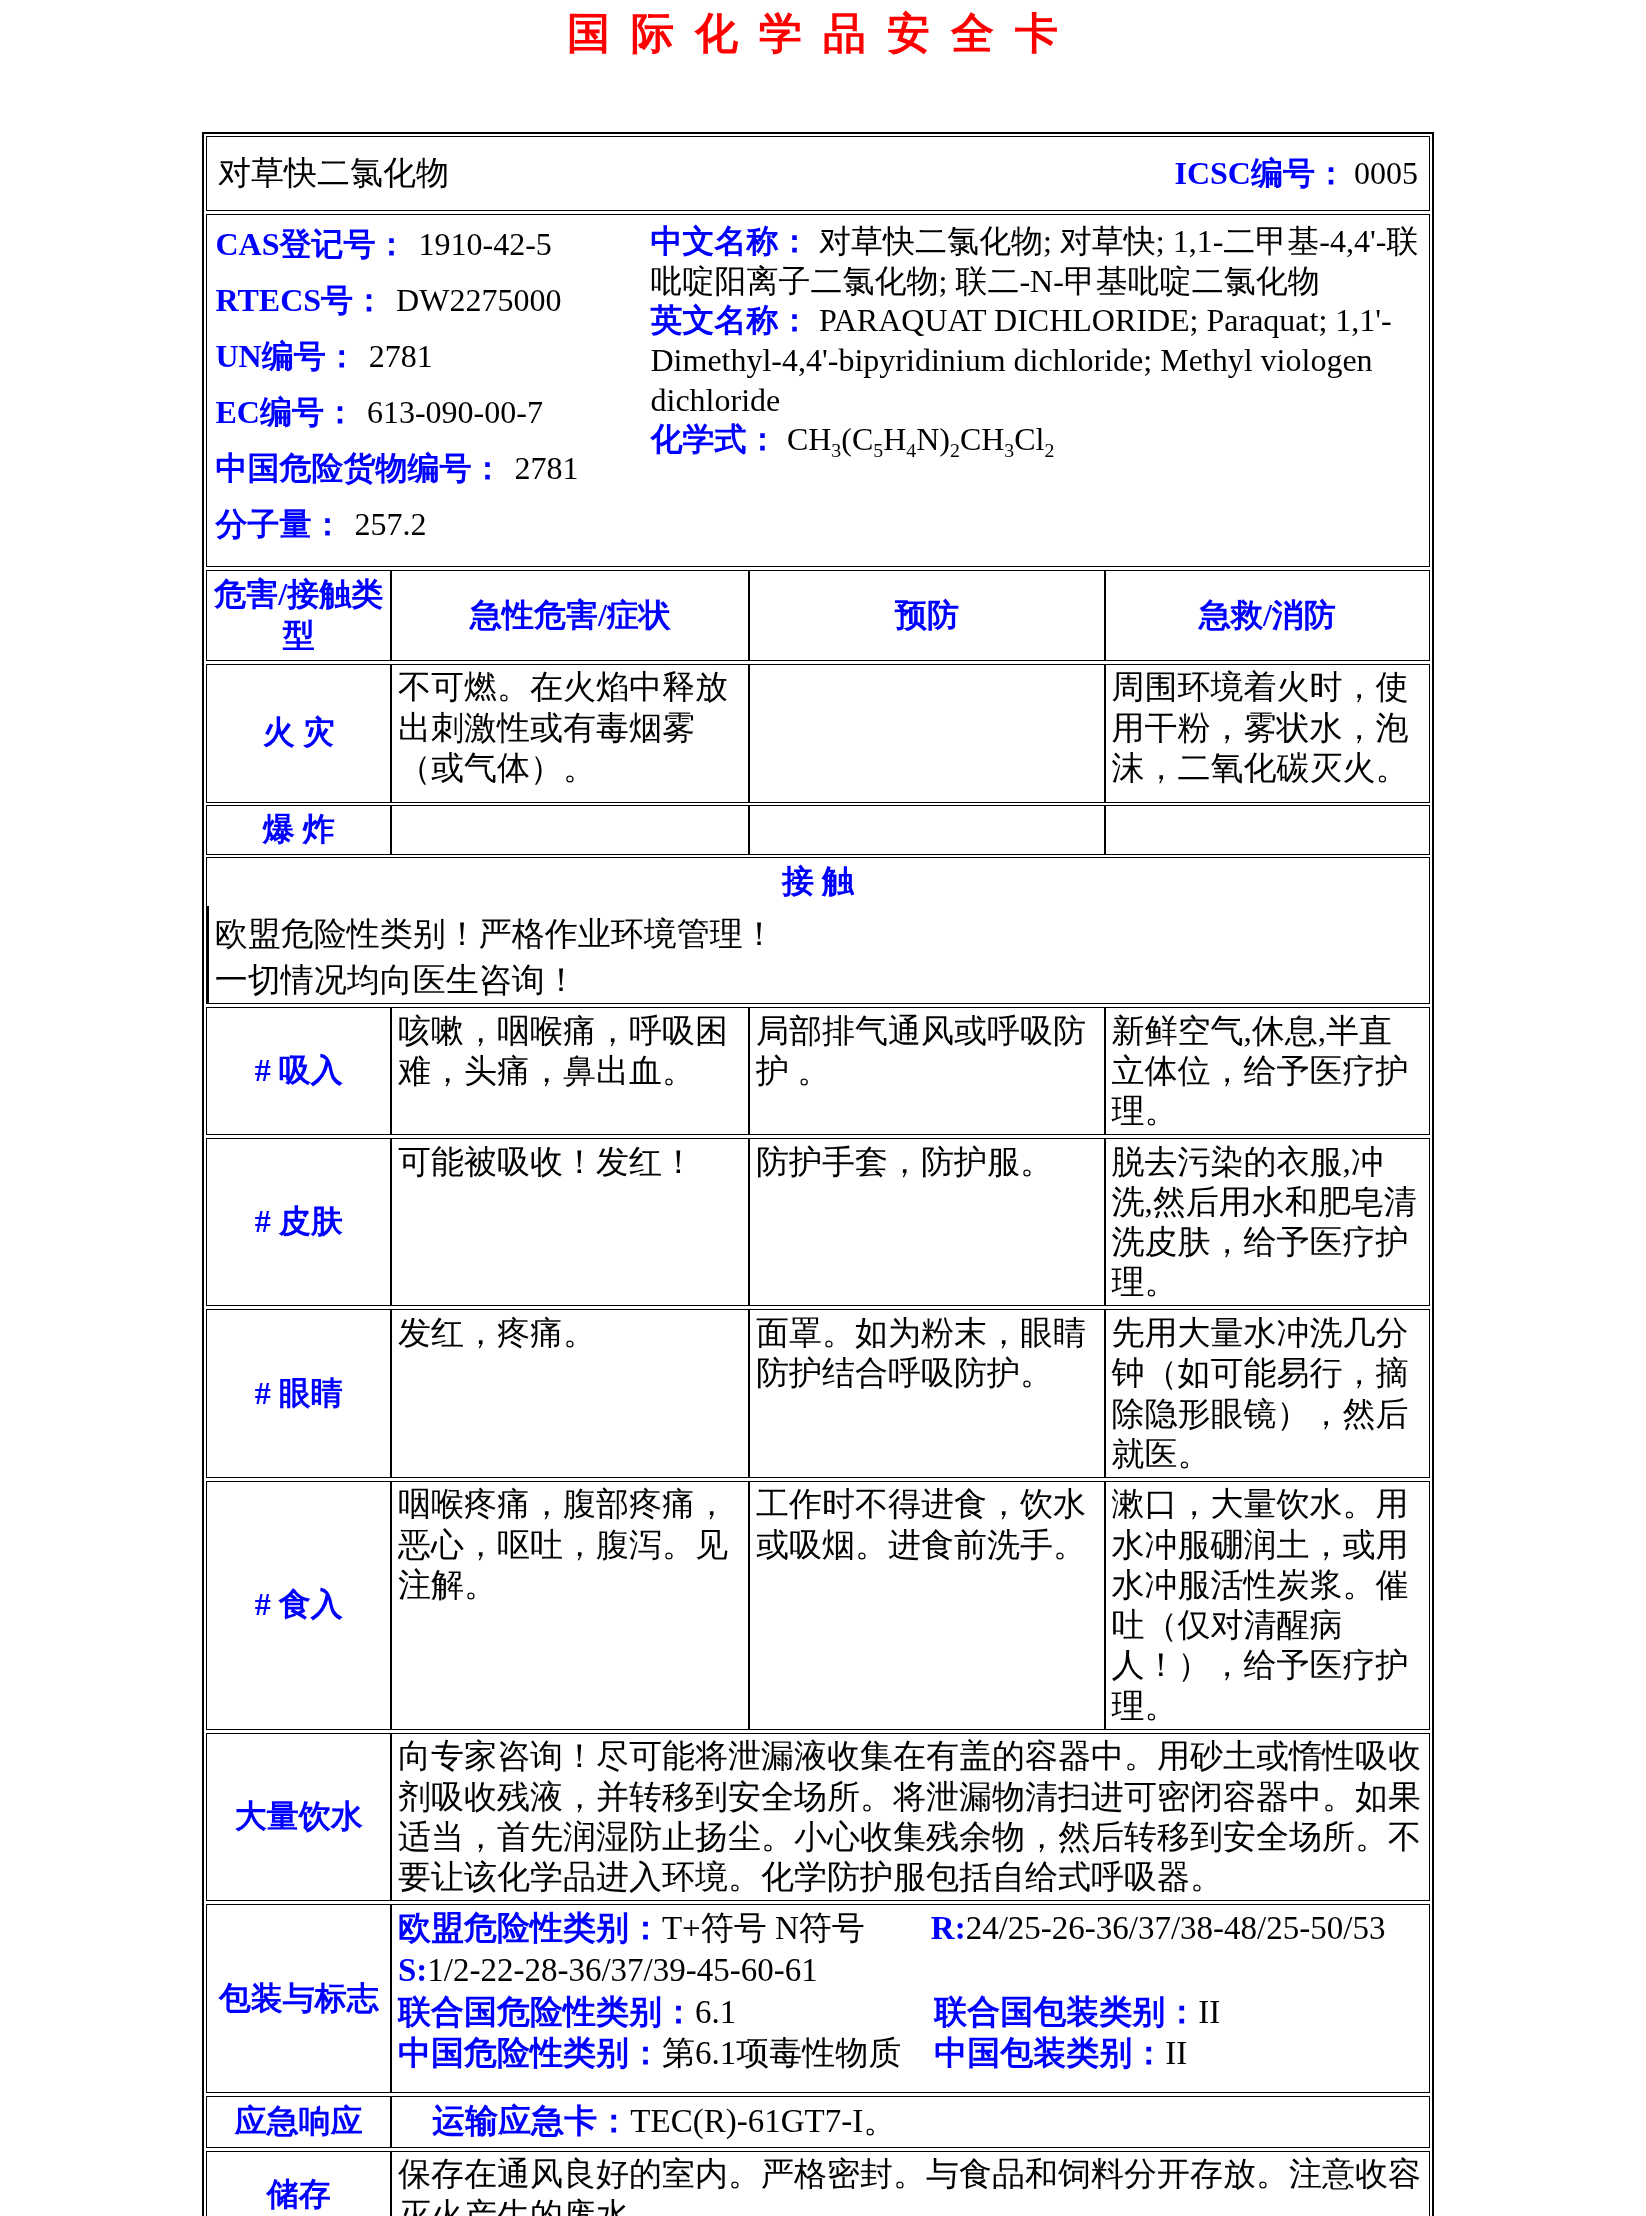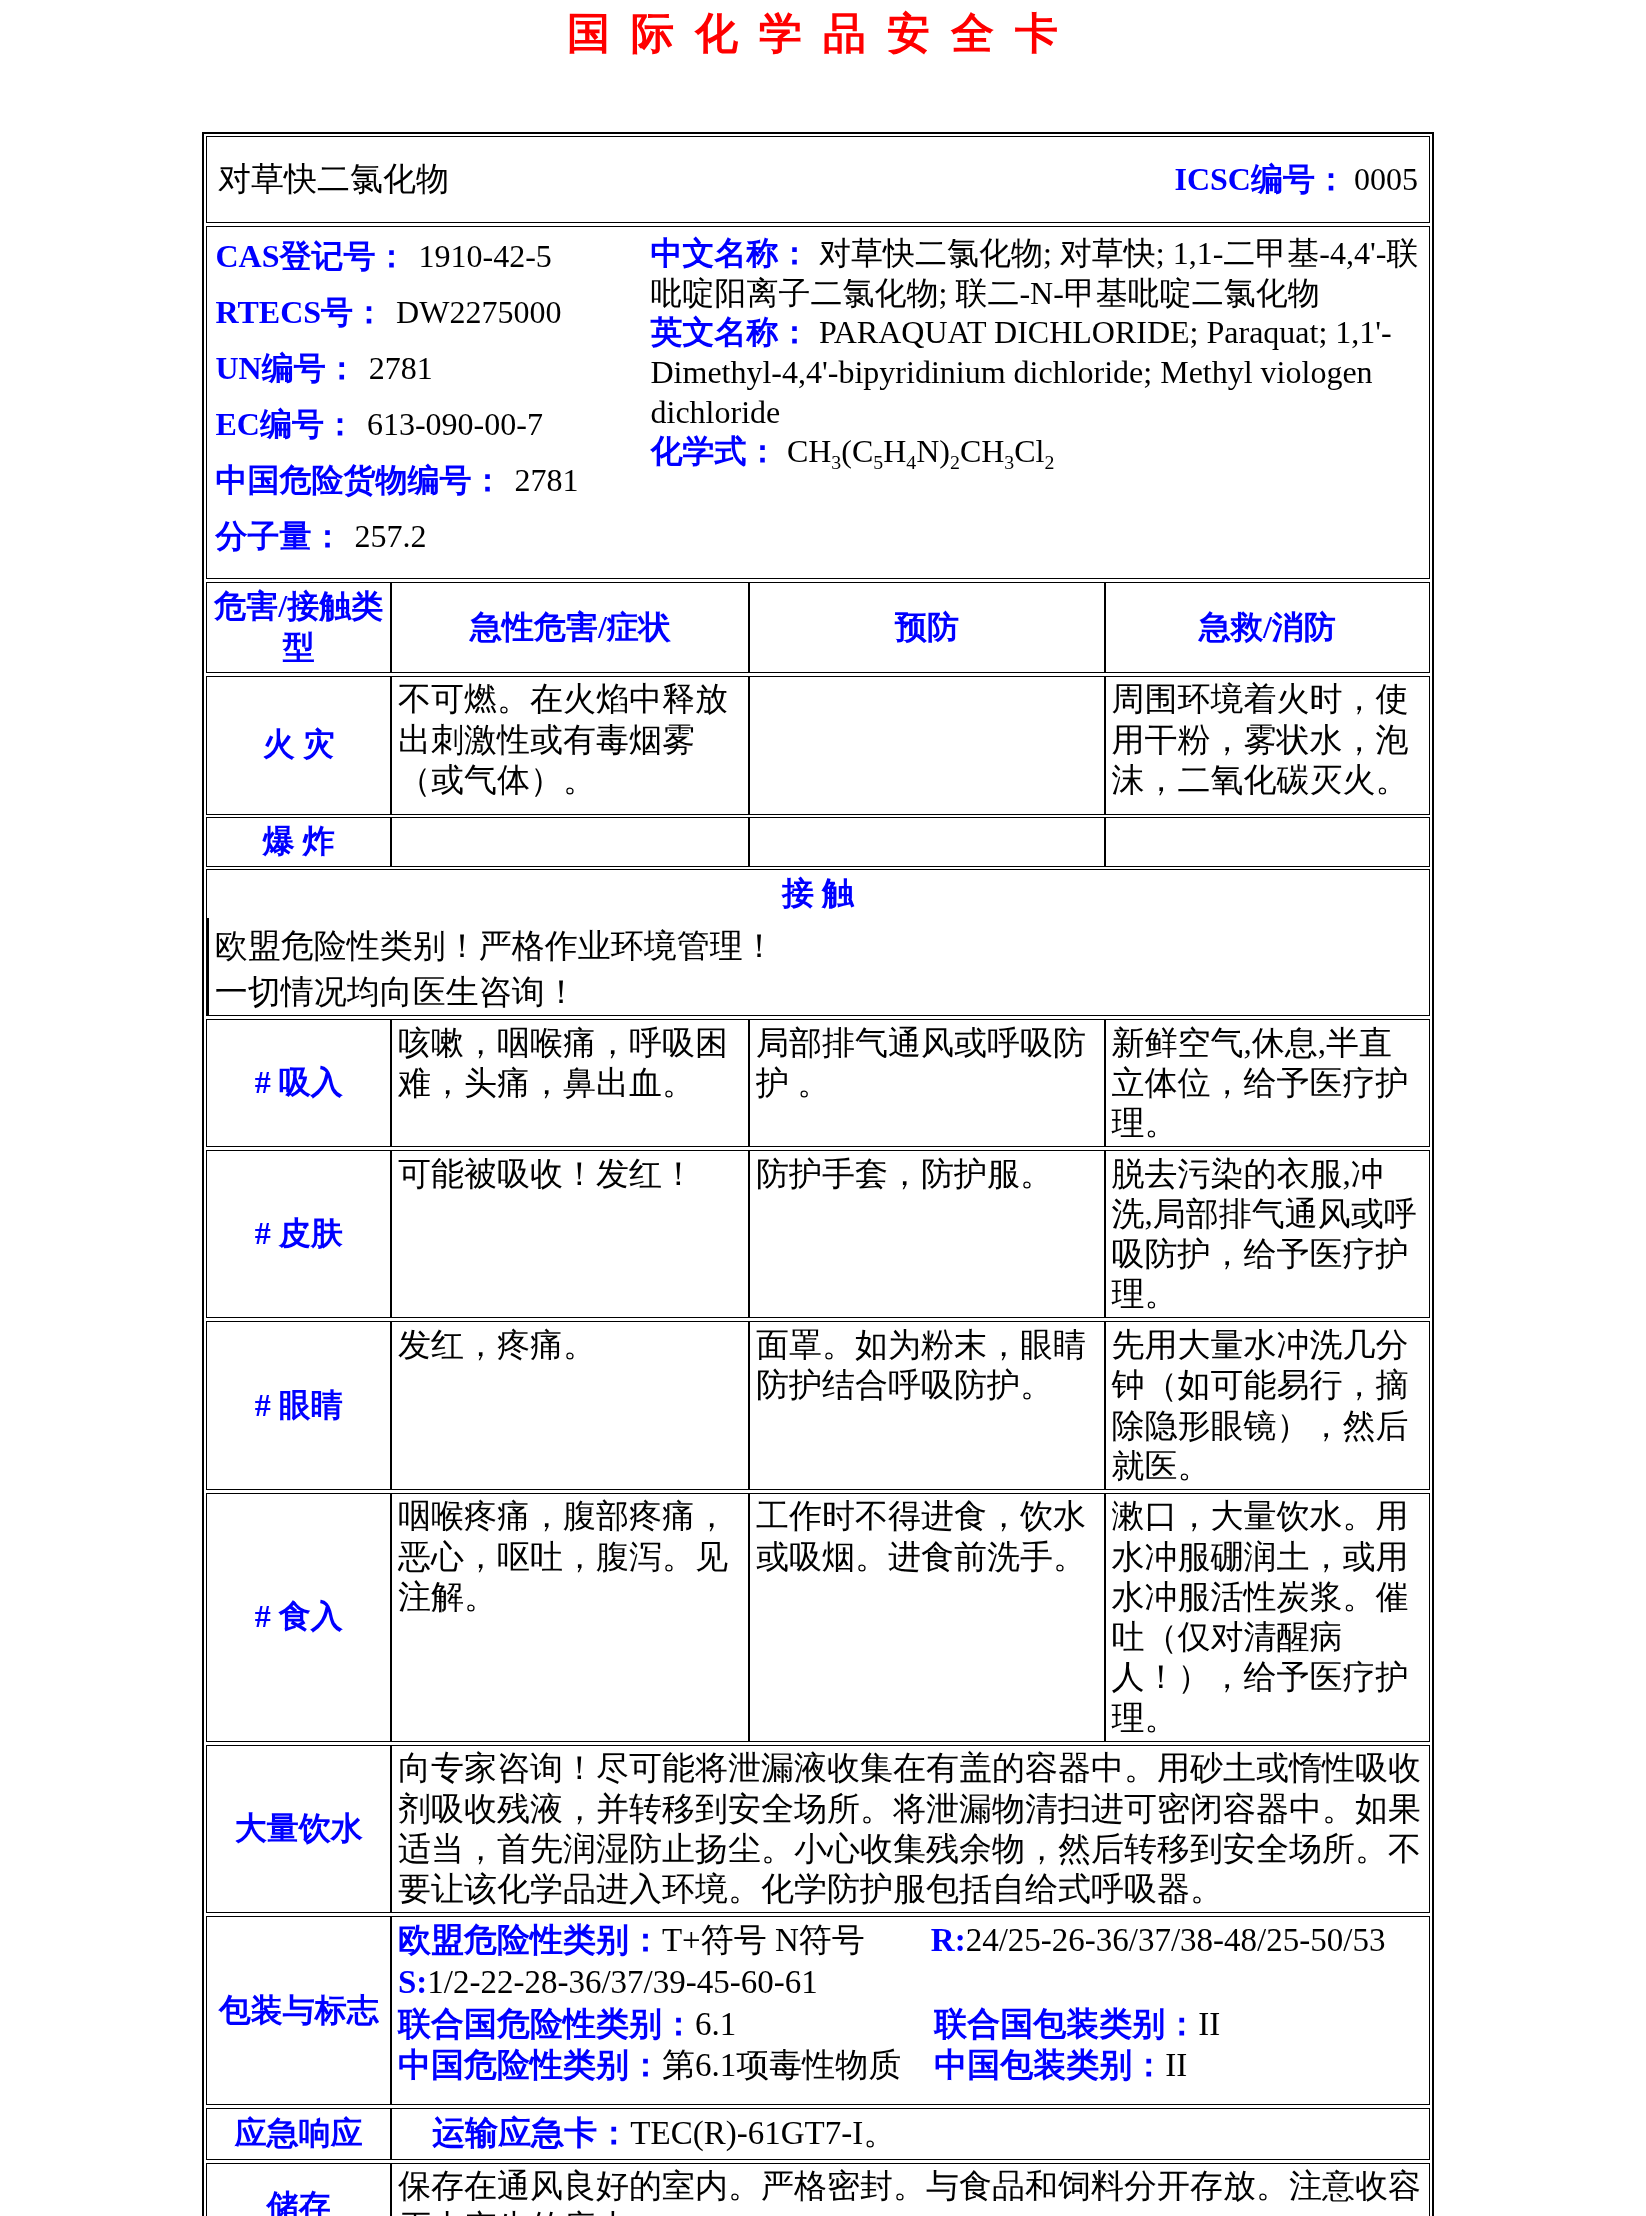--- a/index.html
+++ b/index.html
@@ -29,21 +29,21 @@
     text-align:center;color:#0000ff;font-weight:bold;font-size:32px;line-height:1.3;
   }
   .c2{flex:0 0 29.3%;} .c3{flex:0 0 29.1%;} .c4{flex:1 1 auto;}
   .cwide{flex:1 1 auto;}
   .head{
     display:flex;align-items:center;justify-content:center;text-align:center;
     color:#0000ff;font-weight:bold;font-size:32px;
   }
   
   .sec-titlebar{min-height:64px;display:flex;align-items:center;
-    justify-content:space-between;padding:20px 11px;}
+    justify-content:space-between;padding:14px 11px;}
   .chem-name{font-size:33px;}
   .icsc-lbl{color:#0000ff;font-weight:bold;font-size:32px;}
   .icsc-val{font-size:32px;margin-left:7px;}
   
   .sec-ids{min-height:268px;display:flex;padding:7px 5.6px 7px 8.4px;}
   .ids-left{flex:0 0 435px;}
   .id-line{font-size:32px;margin:1.4px 0 12px 0;white-space:nowrap;}
   .lbl{color:#0000ff;font-weight:bold;}
   .id-line .val{margin-left:11px;}
   .ids-right{flex:1 1 auto;font-size:32px;line-height:1.24;padding-right:2.8px;}
@@ -122,21 +122,21 @@
     <div class="cell c-label"># 吸入</div>
     <div class="cell c2">咳嗽，咽喉痛，呼吸困难，头痛，鼻出血。</div>
     <div class="cell c3">局部排气通风或呼吸防护 。</div>
     <div class="cell c4">新鲜空气,休息,半直立体位，给予医疗护理。</div>
   </div>
 
   <div class="section r-skin">
     <div class="cell c-label"># 皮肤</div>
     <div class="cell c2">可能被吸收！发红！</div>
     <div class="cell c3">防护手套，防护服。</div>
-    <div class="cell c4">脱去污染的衣服,冲洗,局部排气通风或呼吸防护，给予医疗护理。</div>
+    <div class="cell c4">脱去污染的衣服,冲洗,然后用水和肥皂清洗皮肤，给予医疗护理。</div>
   </div>
 
   <div class="section r-eye">
     <div class="cell c-label"># 眼睛</div>
     <div class="cell c2">发红，疼痛。</div>
     <div class="cell c3">面罩。如为粉末，眼睛防护结合呼吸防护。</div>
     <div class="cell c4">先用大量水冲洗几分钟（如可能易行，摘除隐形眼镜），然后就医。</div>
   </div>
 
   <div class="section r-ing">

